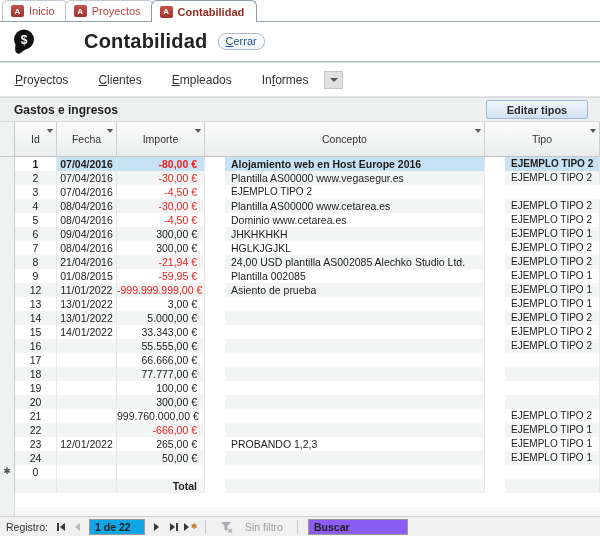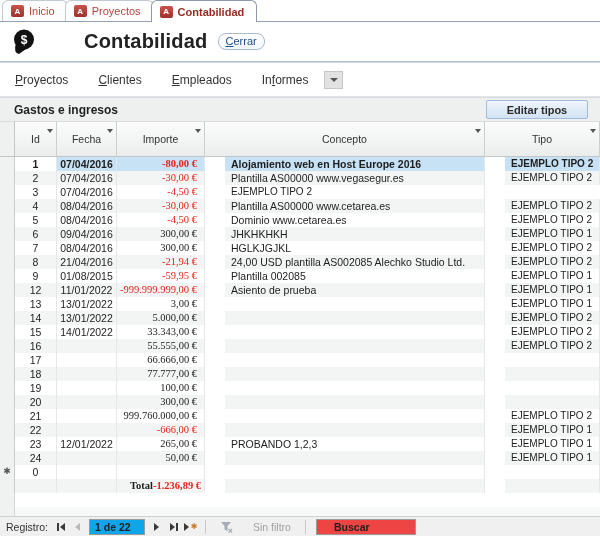--- a/index.html
+++ b/index.html
@@ -64,30 +64,30 @@
                border-top:1px solid #d8dadc; }
 
   .grid-row { display:grid; grid-template-columns:15px 42px 60px 88px 280px 115px; height:14px; }
   .cell { font-size:10.5px; line-height:14px; white-space:nowrap; overflow:hidden;
           border-right:1px solid #e5e7e9; color:#1d1d1d; background:#fff; }
   .grid-row.stripe .cell { background:#f3f4f4; }
   .cell.gutter { background:#f0f1f1 !important; border-right:1px solid #c9cccf;
                  text-align:center; line-height:13px; color:#555; font-size:9px; }
   .cell.id  { text-align:center; }
   .cell.fecha { text-align:center; }
-  .cell.importe { text-align:right; padding-right:7px;font-family:Liberation Serif, serif; }
+  .cell.importe { text-align:right; padding-right:7px; }
   .cell.concepto, .cell.tipo { padding-left:6px;margin-left:20px; }
   .cell.tipo { font-size:10px; }
   .neg { color:#e8231d; }
   .grid-row.selected .cell { background:#c7e1f5; font-weight:600; }
   .grid-row.selected .cell.id { background:#ffffff; }
   .grid-row.selected .cell.gutter { background:#f0f1f1; font-weight:normal; }
 
   .total-row .cell { font-weight:bold; }
-  .total-flex { display:flex; justify-content:space-between; padding-left:13px; }
+  .total-flex { display:flex; justify-content:space-between; padding-left:13px;flex-direction:column; }
   .filler-row .cell { border-right:none; }
   .filler-row .cell.gutter { border-right:1px solid #d4d7d9; }
   .filler-row.stripe .cell { background:#f7f8f8; }
 
   
   .statusbar { position:absolute; left:0; bottom:0; width:600px; height:20px; background:#f0f0f0;
                border-top:1px solid #cfcfcf; display:flex; align-items:center; padding-left:6px; }
   .sb-label { font-size:10.5px; color:#333; margin-right:4px; }
   .rec-btn { width:17px; height:16px; display:flex; align-items:center; justify-content:center;
              gap:1px; cursor:pointer; }
@@ -95,24 +95,24 @@
              border-right:5px solid #3a3a3a; }
   .t-right { width:0; height:0; border-top:4px solid transparent; border-bottom:4px solid transparent;
              border-left:5px solid #3a3a3a; }
   .t-dis .t-left, .t-dis .t-right { border-right-color:#b9b9b9; border-left-color:#b9b9b9; }
   .vbar { width:2px; height:8px; background:#3a3a3a; }
   .star { color:#c77b29; font-size:8px; margin-left:1px; }
   .pos-box { width:56px; height:16px; background:#0ea5e9; border:1px solid #9a9a9a;
              font-size:10.5px; font-weight:bold; color:#222; line-height:14px; padding-left:5px;
              margin:0 3px; }
   .sb-sep { width:1px; height:14px; background:#c9c9c9; margin:0 6px; }
-  .filter-area { display:flex; align-items:center; gap:20px; color:#a2a2a2; font-size:10.5px;
+  .filter-area { display:flex; align-items:center; gap:12px; color:#a2a2a2; font-size:10.5px;
                  padding:0 8px; cursor:default; }
-  .search-box { width:100px; height:16px; background:#ef4444; border:1px solid #9a9a9a;
-                font-size:10.5px; font-weight:600; color:#222; line-height:14px; padding-left:17px;
+  .search-box { width:100px; height:16px; background:#8b5cf6; border:1px solid #9a9a9a;
+                font-size:10.5px; font-weight:600; color:#222; line-height:14px; padding-left:5px;
                 margin-left:4px; }
 </style>
 </head>
 <body>
 
 <div class="tabbar" id="tabbar">
     <div class="tab">
       <span class="access-icon">A</span>
       <span>Inicio</span>
     </div>

